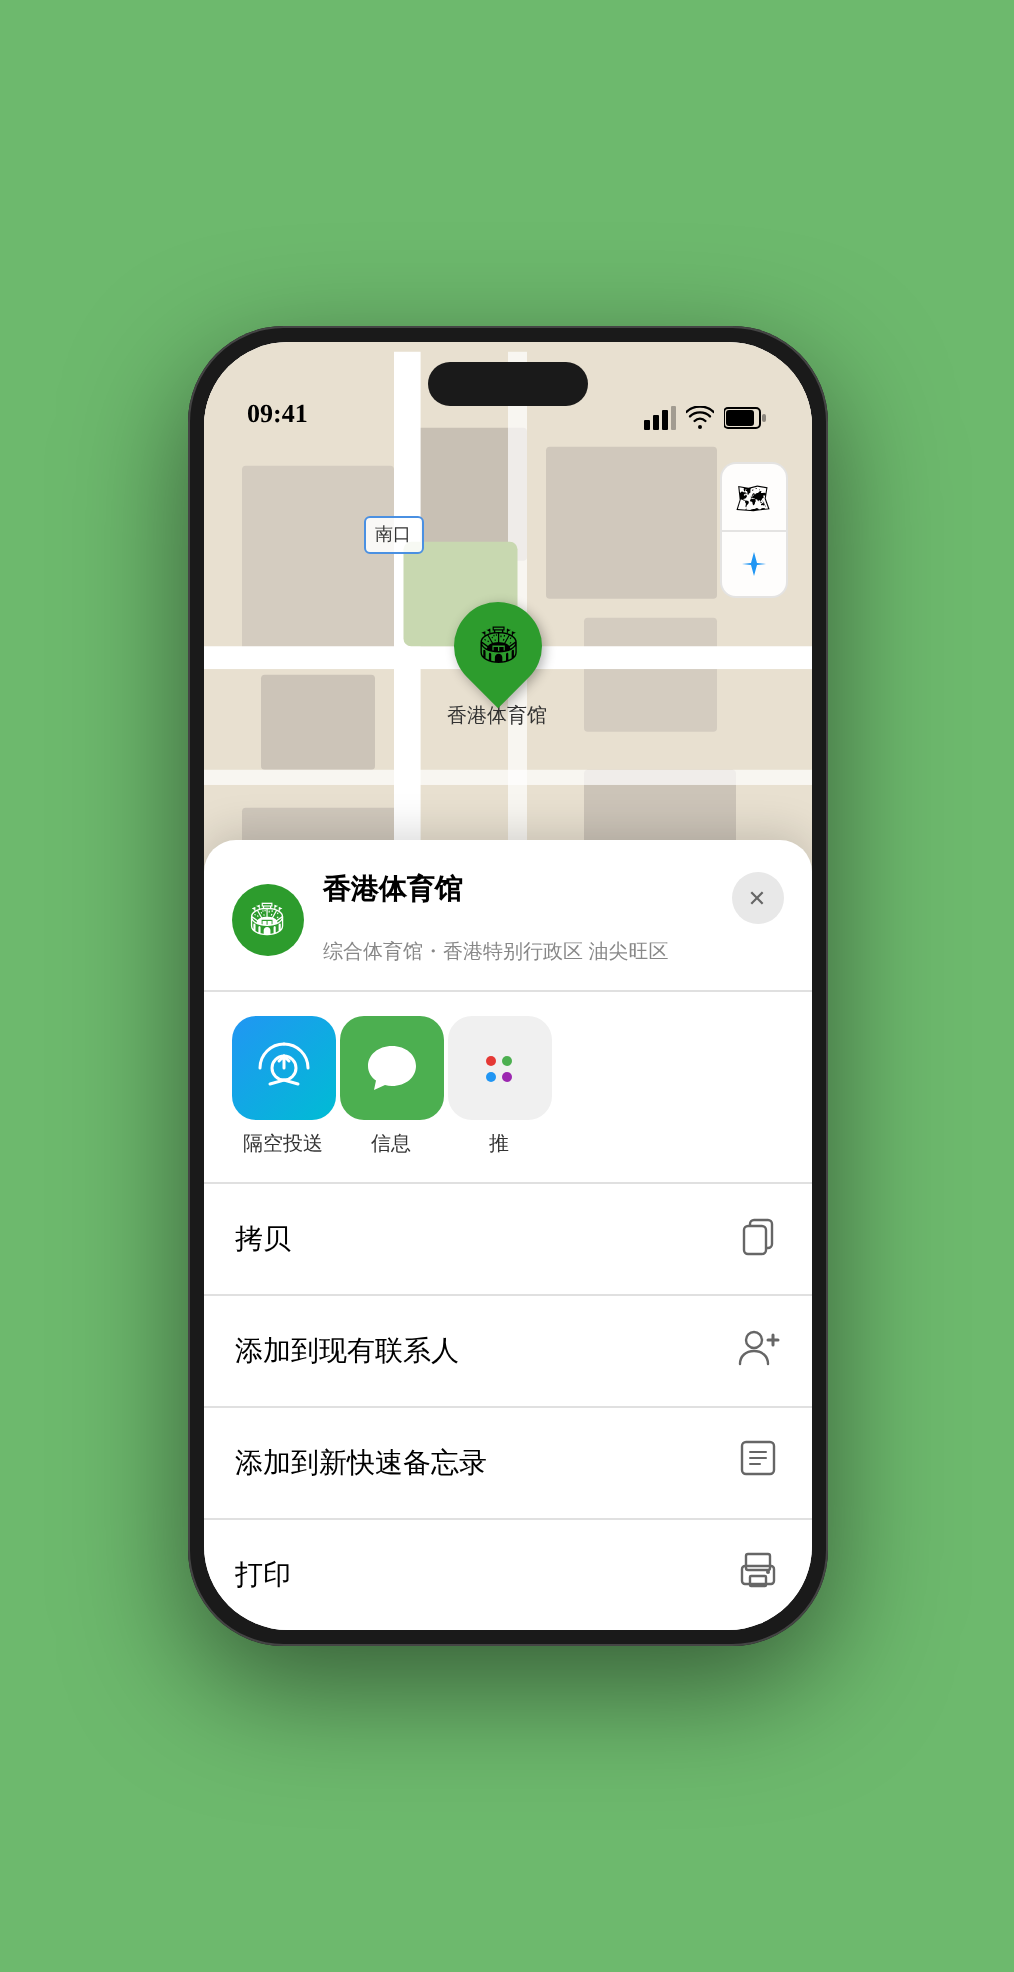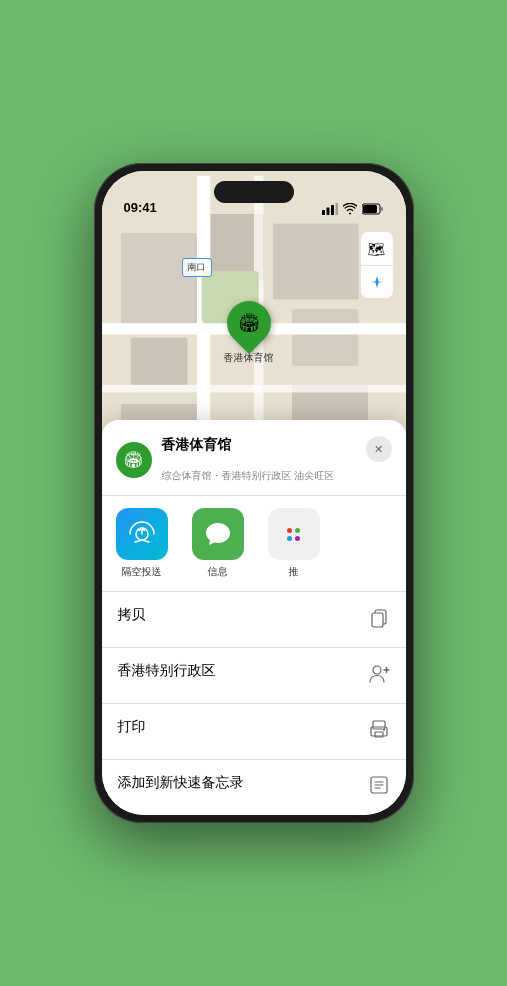--- a/index.html
+++ b/index.html
@@ -45,20 +45,21 @@
       position: absolute;
       top: 0;
       left: 0;
       right: 0;
       height: 50px;
       display: flex;
       align-items: flex-end;
       justify-content: space-between;
       padding: 0 22px 6px;
       z-index: 99;
+      font-family: Liberation Serif, serif;
     }
     .status-time {
       font-size: 13px;
       font-weight: 600;
       color: #000;
     }
     .status-icons {
       display: flex;
       align-items: center;
       gap: 5px;
@@ -206,21 +207,21 @@
       align-items: center;
       justify-content: center;
       font-size: 11px;
       color: #666;
       cursor: pointer;
     }
     
     .share-apps {
       display: flex;
       padding: 12px 14px;
-      gap: 24px;
+      gap: 2px;
       border-bottom: 0.5px solid #e0e0e0;
       overflow-x: auto;
       font-family: Liberation Mono, monospace;
     }
     .share-app-item {
       display: flex;
       flex-direction: column;
       align-items: center;
       gap: 5px;
       cursor: pointer;
@@ -260,21 +261,21 @@
       width: 100%;
     }
     .notes-line {
       height: 2px;
       background: #ccc;
       border-radius: 1px;
     }
     
     .action-row {
       display: flex;
-      align-items: flex-start;
+      align-items: center;
       justify-content: space-between;
       padding: 14px 16px;
       border-bottom: 0.5px solid #e0e0e0;
       cursor: pointer;
     }
     .action-row:last-child {
       border-bottom: none;
     }
     .action-label {
       font-size: 14px;
@@ -472,52 +473,52 @@
         <span class="action-icon">
           <svg width="22" height="22" viewBox="0 0 22 22">
             <rect x="7" y="4" width="11" height="14" rx="2" stroke="#666" stroke-width="1.2" fill="none"></rect>
             <rect x="4" y="7" width="11" height="14" rx="2" stroke="#666" stroke-width="1.2" fill="white"></rect>
           </svg>
         </span>
       </div>
 
 
       <div class="action-row">
-        <span class="action-label">香港特别行政区</span>
+        <span class="action-label">添加到现有联系人</span>
         <span class="action-icon">
           <svg width="22" height="22" viewBox="0 0 22 22">
             <circle cx="9" cy="8" r="4" stroke="#666" stroke-width="1.2" fill="none"></circle>
             <path d="M2 20 C2 16 5 13.5 9 13.5 C13 13.5 16 16 16 20" stroke="#666" stroke-width="1.2" fill="none" stroke-linecap="round"></path>
             <line x1="16" y1="8" x2="21" y2="8" stroke="#666" stroke-width="1.5" stroke-linecap="round"></line>
             <line x1="18.5" y1="5.5" x2="18.5" y2="10.5" stroke="#666" stroke-width="1.5" stroke-linecap="round"></line>
+          </svg>
+        </span>
+      </div>
+
+      <div class="action-row">
+        <span class="action-label">添加到新快速备忘录</span>
+        <span class="action-icon">
+          <svg width="22" height="22" viewBox="0 0 22 22">
+            <rect x="3" y="3" width="16" height="16" rx="2" stroke="#666" stroke-width="1.2" fill="none"></rect>
+            <line x1="7" y1="8" x2="15" y2="8" stroke="#666" stroke-width="1" stroke-linecap="round"></line>
+            <line x1="7" y1="11" x2="15" y2="11" stroke="#666" stroke-width="1" stroke-linecap="round"></line>
+            <line x1="7" y1="14" x2="12" y2="14" stroke="#666" stroke-width="1" stroke-linecap="round"></line>
           </svg>
         </span>
       </div>
 
       <div class="action-row">
         <span class="action-label">打印</span>
         <span class="action-icon">
           <svg width="22" height="22" viewBox="0 0 22 22">
             <rect x="5" y="3" width="12" height="8" rx="1" stroke="#666" stroke-width="1.2" fill="none"></rect>
             <rect x="3" y="9" width="16" height="9" rx="1.5" stroke="#666" stroke-width="1.2" fill="none"></rect>
             <rect x="7" y="14" width="8" height="5" rx="0.5" stroke="#666" stroke-width="1.2" fill="none"></rect>
             <circle cx="16" cy="12" r="1" fill="#666"></circle>
           </svg>
         </span>
       </div>
 
-      <div class="action-row">
-        <span class="action-label">添加到新快速备忘录</span>
-        <span class="action-icon">
-          <svg width="22" height="22" viewBox="0 0 22 22">
-            <rect x="3" y="3" width="16" height="16" rx="2" stroke="#666" stroke-width="1.2" fill="none"></rect>
-            <line x1="7" y1="8" x2="15" y2="8" stroke="#666" stroke-width="1" stroke-linecap="round"></line>
-            <line x1="7" y1="11" x2="15" y2="11" stroke="#666" stroke-width="1" stroke-linecap="round"></line>
-            <line x1="7" y1="14" x2="12" y2="14" stroke="#666" stroke-width="1" stroke-linecap="round"></line>
-          </svg>
-        </span>
-      </div>
-
     </div>
 
     <div class="home-indicator"></div>
   </div>
 </div>
 
 </body></html>

